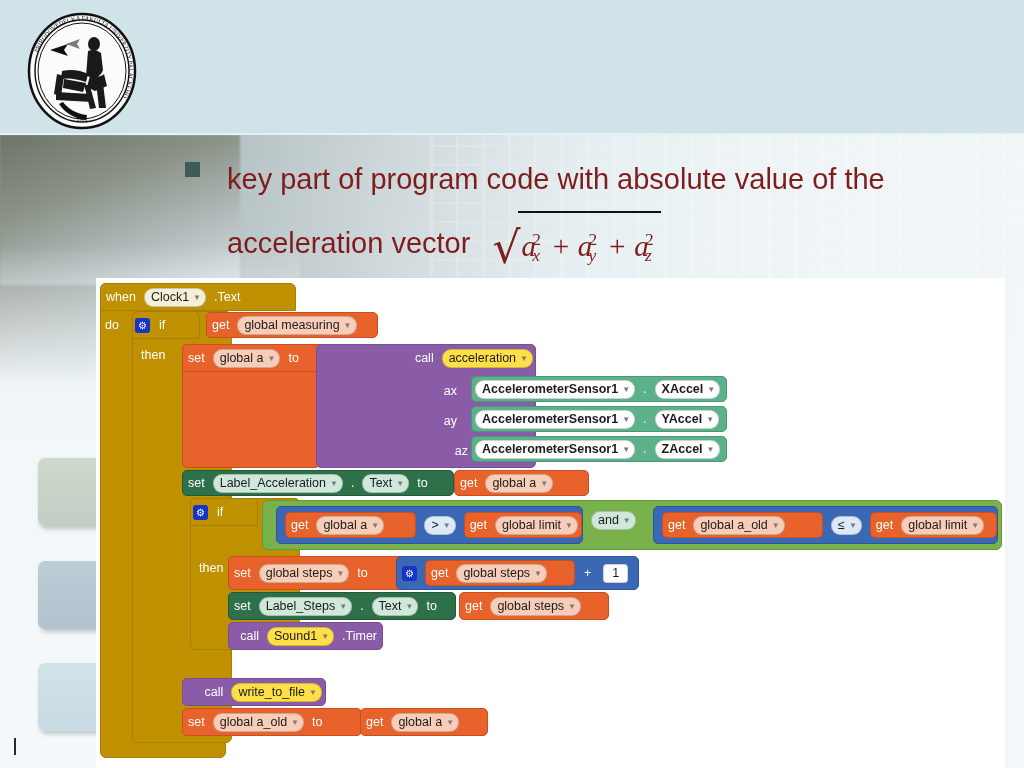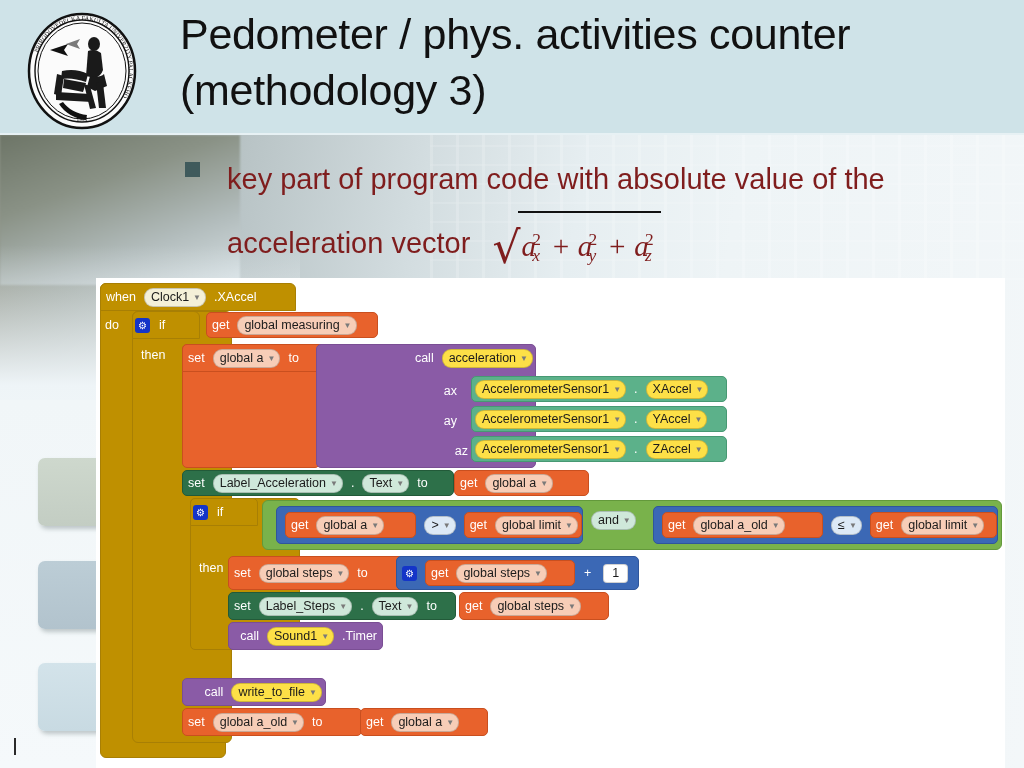--- a/index.html
+++ b/index.html
@@ -126,21 +126,21 @@
   .field{
     background:#f7cdb7;border:1px solid rgba(0,0,0,.18);border-radius:9px;
     padding:1px 4px 1px 6px;margin:0 3px;color:#1b1b1b;font-size:12.5px;
     display:inline-flex;align-items:center;gap:4px;line-height:15px;
   }
   .field.pale{background:#fde047;}
   .field.mint{background:#cfe8da;}
   .field.cream{background:#f4f0d8;}
   .field.ice{background:#dce9f6;}
   .field.white{background:#ffffff;}
-  .field.sensf{background:#fde047;}
+  .field.sensf{background:#ffffff;font-weight:bold;}
   .caretdn{
     font-size:8px;color:#7a7a7a;line-height:1;transform:translateY(1px);
   }
   .gear{
     width:15px;height:15px;border-radius:3px;background:#1435c8;
     color:#fff;font-size:10px;display:flex;align-items:center;justify-content:center;
     margin:0 4px 0 2px;
   }
 </style>
 </head>
@@ -187,21 +187,20 @@
       <g fill="#111" font-size="6.2" font-family="Liberation Serif, serif">
         <text><textPath href="#ringtop" startOffset="6%">PRIRODOVEDECKA FAKULTA UNIVERZITY PALACKEHO</textPath></text>
       </g>
       <defs>
         <path id="ringtop" d="M9 59 a47 51 0 1 1 94 0 a47 51 0 1 1 -94 0"></path>
       </defs>
       <text x="56" y="109" text-anchor="middle" font-size="5.5" fill="#111" font-family="Liberation Serif, serif">· 1991 ·</text>
     </svg>
   </div>
 
-  <div class="title">Pedometer / phys. activities counter (methodology 3)</div>
 
   <div class="bullet-row">
     <div class="bullet-mark"></div>
     <div class="bullet-text">
       <span>key part of program code with absolute value of the acceleration vector</span>
       <span class="formula">
         <span class="sqrt-sign">√</span><span class="radicand"><span class="var"><span></span>a<span class="sb">x</span><span class="sp">2</span><span class="pad">x</span></span> + <span class="var">a<span class="sb">y</span><span class="sp">2</span><span class="pad">y</span></span> + <span class="var">a<span class="sb">z</span><span class="sp">2</span><span class="pad">z</span></span></span>
       </span>
     </div>
   </div>
@@ -213,21 +212,21 @@
 
   <div class="canvas">
 
     <div class="blk gold" style="left:4px;top:5px;width:126px;height:475px;border-radius:6px;"></div>
     <div class="blk gold" style="left:4px;top:5px;width:196px;height:28px;border-radius:6px 6px 0 0;">
       <span class="lbl">when</span>
       <span class="field cream">
         <span>Clock1</span>
         <span class="caretdn">▼</span>
       </span>
-      <span class="lbl">.XAccel</span>
+      <span class="lbl">.Text</span>
     </div>
     <div class="blk gold" style="left:4px;top:33px;width:34px;height:28px;border:none;background:transparent;">
       <span class="lbl">do</span>
     </div>
 
     <div class="blk gold" style="left:36px;top:33px;width:100px;height:432px;border-radius:6px;"></div>
     <div class="blk gold" style="left:36px;top:33px;width:68px;height:28px;border-radius:6px 6px 0 0;">
       <span class="gear">⚙</span>
       <span class="lbl">if</span>
     </div>

